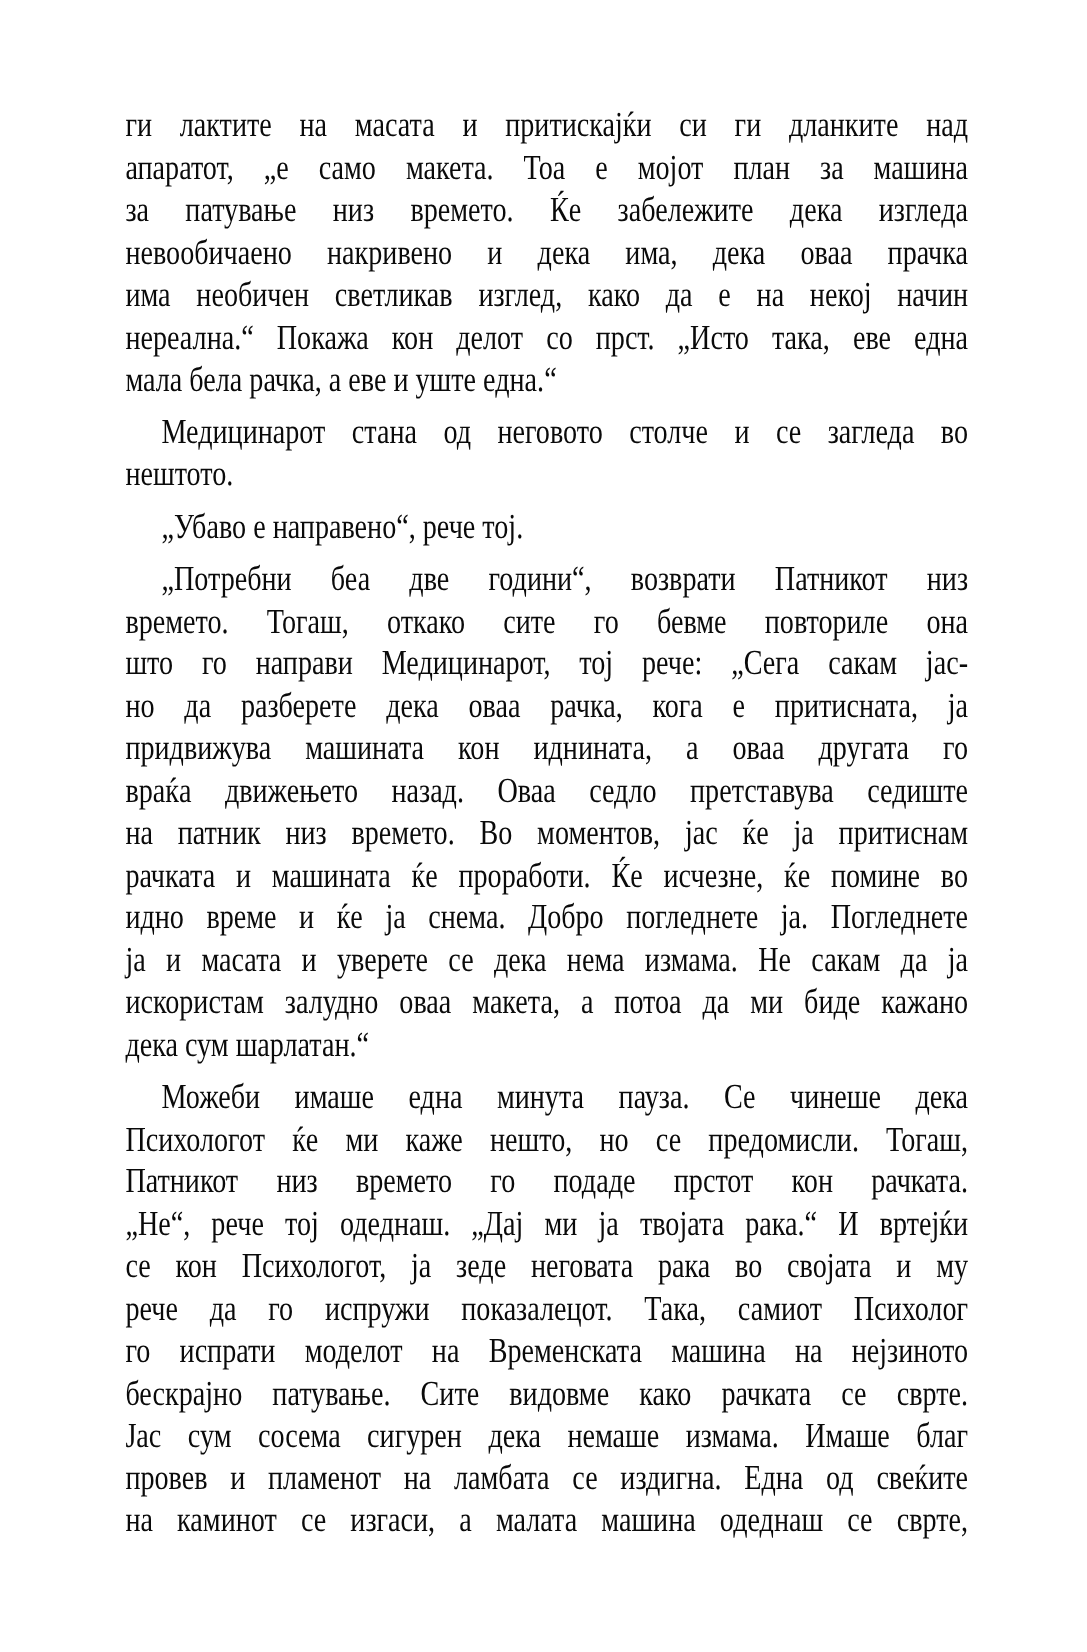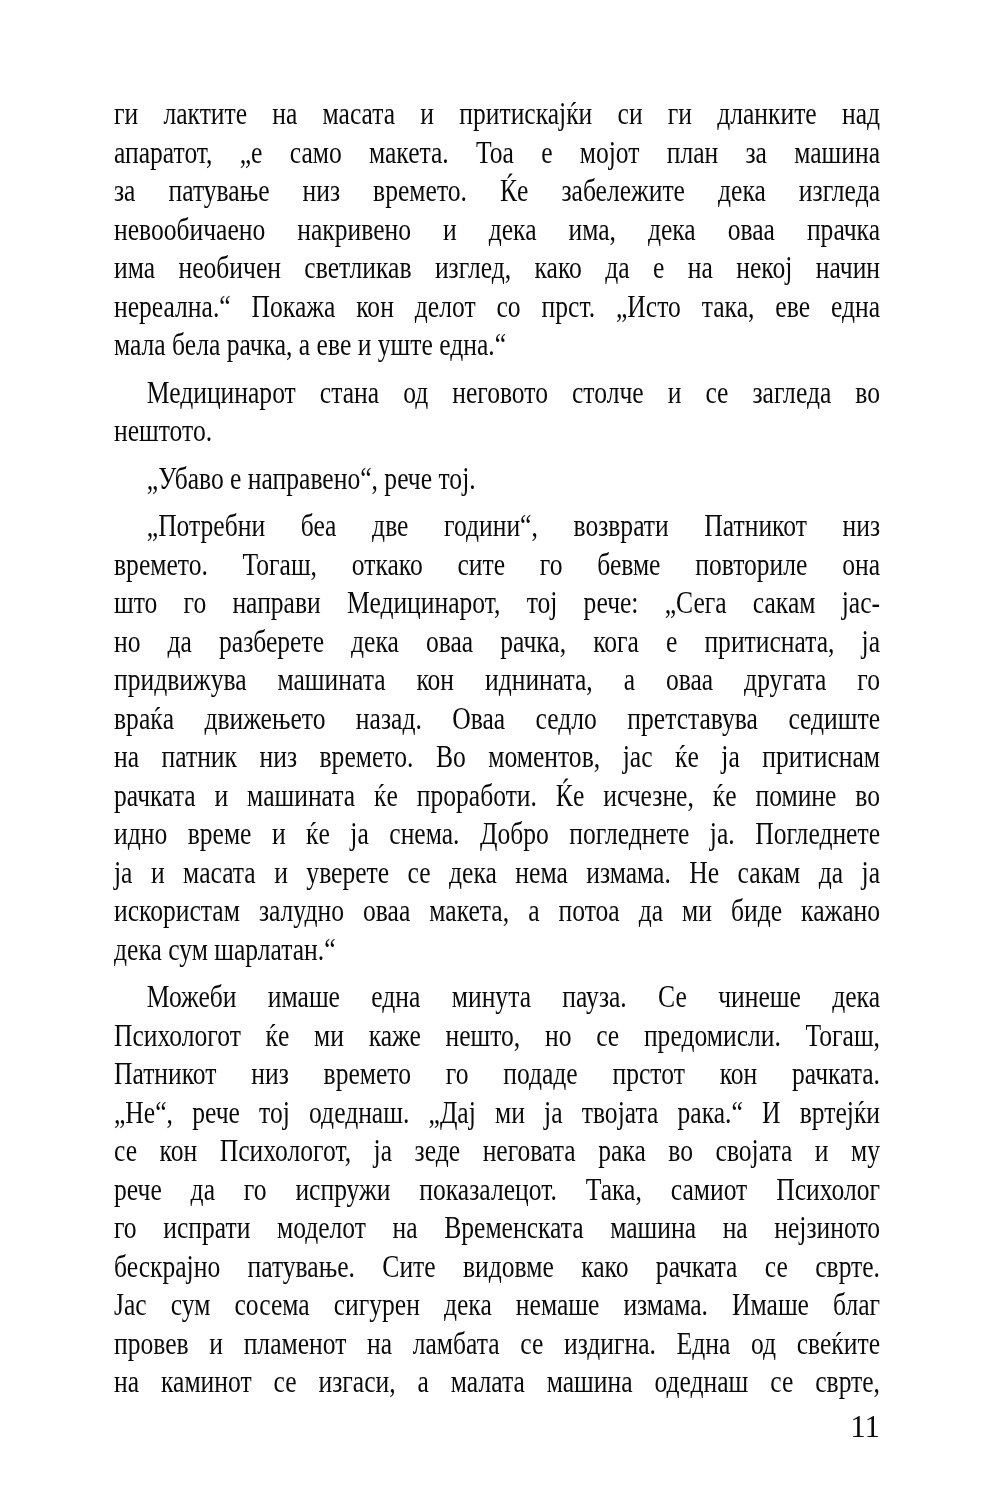--- a/index.html
+++ b/index.html
@@ -98,14 +98,13 @@
         <div class="line j">„Не“, рече тој одеднаш. „Дај ми ја твојата рака.“ И вртејќи</div>
         <div class="line j">се кон Психологот, ја зеде неговата рака во својата и му</div>
         <div class="line j">рече да го испружи показалецот. Така, самиот Психолог</div>
         <div class="line j">го испрати моделот на Временската машина на нејзиното</div>
         <div class="line j">бескрајно патување. Сите видовме како рачката се сврте.</div>
         <div class="line j">Јас сум сосема сигурен дека немаше измама. Имаше благ</div>
         <div class="line j">провев и пламенот на ламбата се издигна. Една од свеќите</div>
         <div class="line j">на каминот се изгаси, а малата машина одеднаш се сврте,</div>
       </div>
     </section>
-  <div class="page-number">11</div>
 </main>
 
 </body></html>

